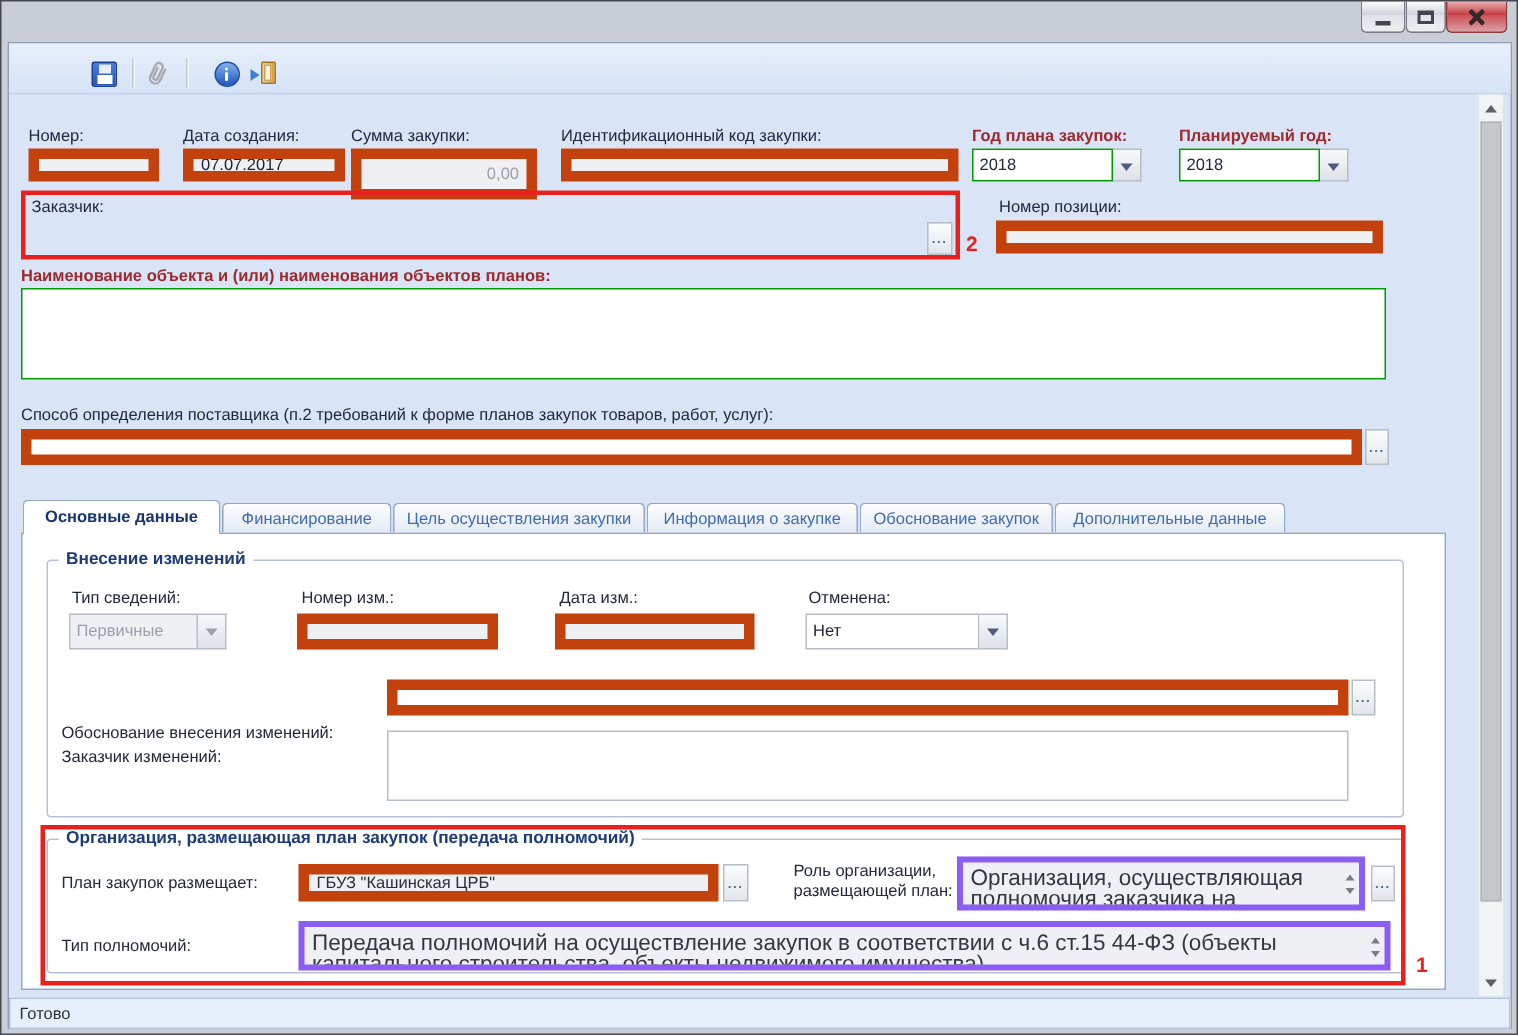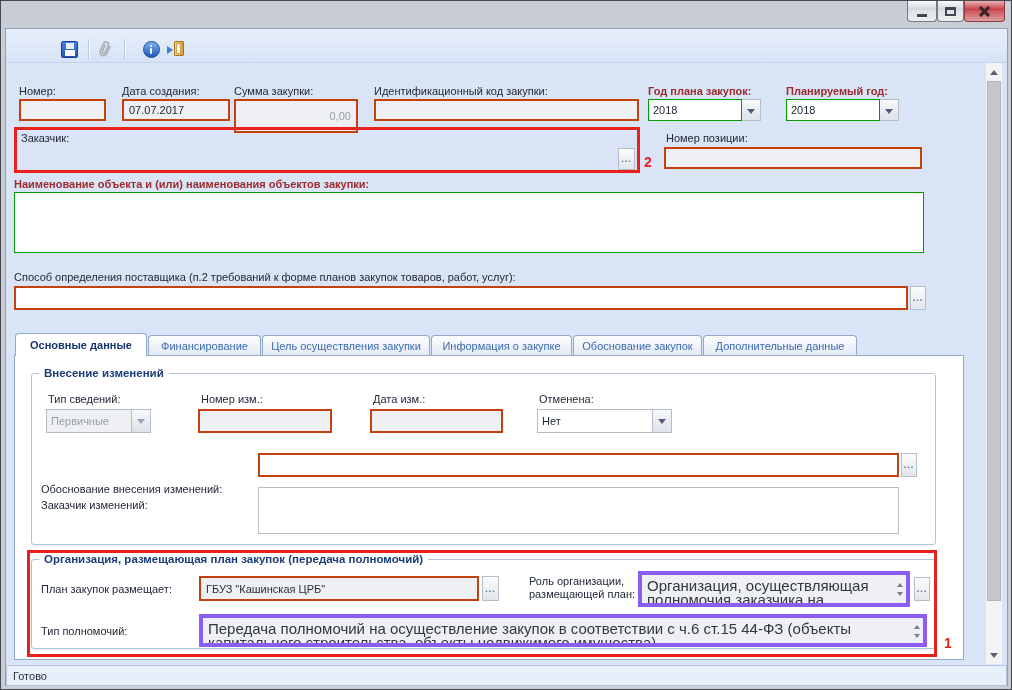--- a/index.html
+++ b/index.html
@@ -60,21 +60,21 @@
                       border:1px solid #a87618; background:linear-gradient(90deg,#f6d488,#dd9b2e); }
   .icon-exit .page  { position:absolute; left:9px; top:3px; width:5px; height:11px;
                       background:#fdf3da; border:1px solid #c9a45c; }
   .icon-exit .arrow { position:absolute; left:0; top:6px; width:0; height:0;
                       border:4px solid transparent; border-left:6px solid #3f7fd2; }
 
   
   .lbl { position:absolute; font-size:11px; color:#22293a; white-space:nowrap; z-index:2; }
   .req { color:#9c2a2e; font-weight:bold; }
   .wraplbl { white-space:normal; line-height:13px; }
-  .fld { position:absolute; background:#eef0f3; border:2px solid #c2410c; font-size:11px;
+  .fld { position:absolute; background:#eef0f3; border:7px solid #c2410c; font-size:11px;
          color:#3c414b; display:flex; align-items:center; padding:0 5px; overflow:hidden; z-index:2; }
   .fld.white { background:#fff; }
   .fld.graytxt { color:#9aa1ab; }
   .fld.right { justify-content:flex-end; }
   .area { position:absolute; background:#fff; border:1px solid #b7bdc6; z-index:2; }
   .area.green { border-color:#009b00; }
   .dots { position:absolute; background:linear-gradient(#fbfcfd,#e2e6ec); border:1px solid #b7bdc6;
           color:#4a6fa0; font-weight:bold; font-size:9px; letter-spacing:1px; display:flex;
           align-items:center; justify-content:center; cursor:pointer; z-index:3; }
   .combo { position:absolute; display:flex; z-index:2; }
@@ -202,21 +202,21 @@
   <div class="redbox" style="left:13px;top:126px;width:626px;height:46px"></div>
   <div class="rednum" style="left:643px;top:153px">2</div>
   <div class="lbl" style="left:20px;top:131px">Заказчик:</div>
   <div class="dots" style="left:617px;top:147px;width:17px;height:22px">...</div>
 
   <div class="lbl" style="left:665px;top:131px">Номер позиции:</div>
   <div class="fld" style="left:663px;top:146px;width:258px;height:22px">
       <span></span>
     </div>
 
-  <div class="lbl req" style="left:13px;top:177px">Наименование объекта и (или) наименования объектов закупки:</div>
+  <div class="lbl req" style="left:13px;top:177px">Наименование объекта и (или) наименования объектов планов:</div>
   <div class="area green" style="left:13px;top:191px;width:910px;height:61px"><span></span></div>
 
   <div class="lbl" style="left:13px;top:270px">Способ определения поставщика (п.2 требований к форме планов закупок товаров, работ, услуг):</div>
   <div class="fld white" style="left:13px;top:285px;width:894px;height:24px">
       <span></span>
     </div>
   <div class="dots" style="left:909px;top:285px;width:16px;height:24px">...</div>
 
   <div class="tab active" style="left:14px;top:332px;width:132px">Основные данные</div>
   <div class="tab inactive" style="left:147px;top:334px;width:113px">Финансирование</div>

